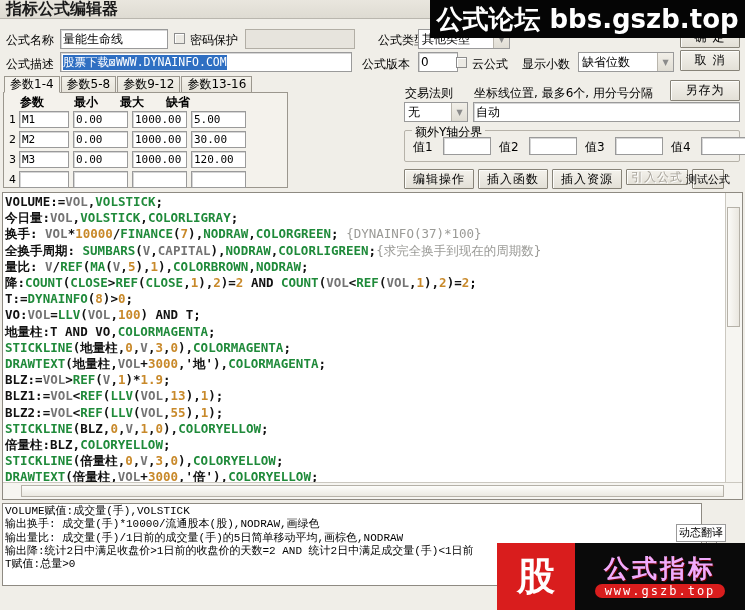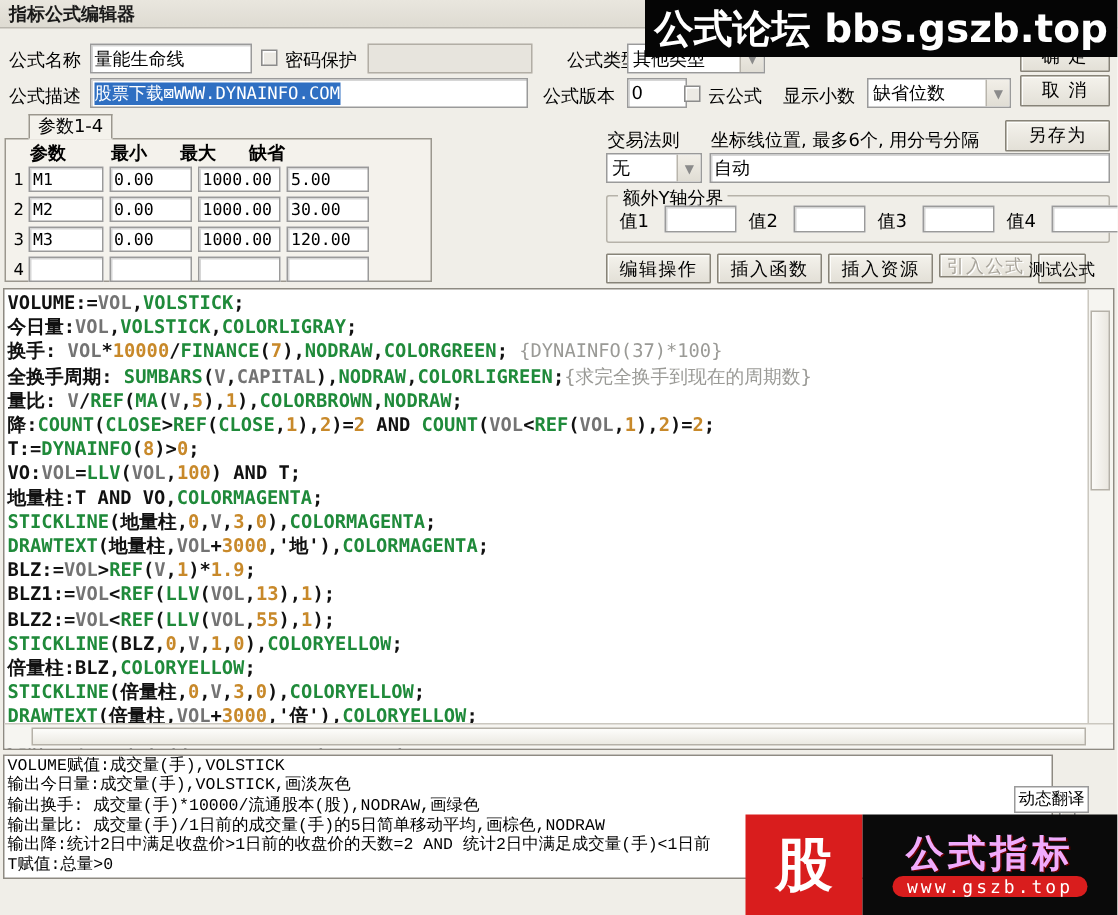--- a/index.html
+++ b/index.html
@@ -6,21 +6,21 @@
   body{
     width:745px;height:610px;overflow:hidden;position:relative;
     background:#f0eee8;
     font-family:"DejaVu Sans","Liberation Sans",sans-serif;
     font-size:12px;color:#000;
   }
   .titlebar{
     height:18px;background:linear-gradient(#e9e6de,#dedbd2);
     border-bottom:1px solid #b9b6ae;
     display:flex;align-items:center;padding-left:6px;
-    font-size:12px;font-weight:bold;color:#1a1a1a;
+    font-size:16px;font-weight:bold;color:#1a1a1a;
   }
   .lbl{font-size:12px;color:#000;white-space:nowrap;line-height:14px;}
   .fld{
     background:#fff;border:1px solid #9a9a9a;
     box-shadow:inset 1px 1px 0 #d6d6d6;
     font-family:"DejaVu Sans Mono","Liberation Mono",monospace;
     font-size:11px;color:#000;
     padding:0 2px;box-sizing:border-box;
     display:flex;align-items:center;overflow:hidden;white-space:nowrap;
   }
@@ -43,21 +43,21 @@
     display:flex;align-items:center;
     font-size:12px;padding-left:3px;overflow:hidden;white-space:nowrap;
   }
   .combo .arrow{
     margin-left:auto;width:15px;height:100%;
     background:linear-gradient(#f2efe8,#e0ddd4);
     border-left:1px solid #b9b5ac;
     display:flex;align-items:center;justify-content:center;
     font-size:8px;color:#8b8b8b;
   }
-  .tabs{position:absolute;left:4px;top:76px;display:flex;align-items:flex-end;height:17px;flex-direction:column;}
+  .tabs{position:absolute;left:4px;top:76px;display:flex;align-items:flex-start;height:17px;}
   .tab{
     border:1px solid #9b978e;border-bottom:none;
     background:linear-gradient(#f3f1ea,#e6e3da);
     padding:1px 5px 1px 5px;font-size:12px;margin-right:1px;
     box-sizing:border-box;height:16px;line-height:13px;
   }
   .tab.sel{background:#f4f2ec;height:17px;position:relative;z-index:3;border-bottom:1px solid #f4f2ec;}
   .panel{
     position:absolute;border:1px solid #9b978e;background:#f0eee8;
     box-sizing:border-box;
@@ -287,21 +287,21 @@
 <div class="code">
   <div class="codeinner" id="codeinner"><div><span class="c-pl">VOLUME</span><span class="c-pl">:=</span><span class="c-fn">VOL</span><span class="c-pl">,</span><span class="c-id">VOLSTICK</span><span class="c-pl">;</span></div><div><span class="c-pl">今日量</span><span class="c-pl">:</span><span class="c-fn">VOL</span><span class="c-pl">,</span><span class="c-id">VOLSTICK</span><span class="c-pl">,</span><span class="c-id">COLORLIGRAY</span><span class="c-pl">;</span></div><div><span class="c-pl">换手: </span><span class="c-fn">VOL</span><span class="c-pl">*</span><span class="c-num">10000</span><span class="c-pl">/</span><span class="c-id">FINANCE</span><span class="c-pl">(</span><span class="c-num">7</span><span class="c-pl">)</span><span class="c-pl">,</span><span class="c-id">NODRAW</span><span class="c-pl">,</span><span class="c-id">COLORGREEN</span><span class="c-pl">; </span><span class="c-cm">{DYNAINFO(37)*100}</span></div><div><span class="c-pl">全换手周期: </span><span class="c-id">SUMBARS</span><span class="c-pl">(</span><span class="c-fn">V</span><span class="c-pl">,</span><span class="c-fn">CAPITAL</span><span class="c-pl">)</span><span class="c-pl">,</span><span class="c-id">NODRAW</span><span class="c-pl">,</span><span class="c-id">COLORLIGREEN</span><span class="c-pl">;</span><span class="c-cm">{求完全换手到现在的周期数}</span></div><div><span class="c-pl">量比: </span><span class="c-fn">V</span><span class="c-pl">/</span><span class="c-id">REF</span><span class="c-pl">(</span><span class="c-id">MA</span><span class="c-pl">(</span><span class="c-fn">V</span><span class="c-pl">,</span><span class="c-num">5</span><span class="c-pl">)</span><span class="c-pl">,</span><span class="c-num">1</span><span class="c-pl">)</span><span class="c-pl">,</span><span class="c-id">COLORBROWN</span><span class="c-pl">,</span><span class="c-id">NODRAW</span><span class="c-pl">;</span></div><div><span class="c-pl">降</span><span class="c-pl">:</span><span class="c-id">COUNT</span><span class="c-pl">(</span><span class="c-id">CLOSE</span><span class="c-pl">&gt;</span><span class="c-id">REF</span><span class="c-pl">(</span><span class="c-id">CLOSE</span><span class="c-pl">,</span><span class="c-num">1</span><span class="c-pl">),</span><span class="c-num">2</span><span class="c-pl">)=</span><span class="c-num">2</span><span class="c-pl"> AND </span><span class="c-id">COUNT</span><span class="c-pl">(</span><span class="c-fn">VOL</span><span class="c-pl">&lt;</span><span class="c-id">REF</span><span class="c-pl">(</span><span class="c-fn">VOL</span><span class="c-pl">,</span><span class="c-num">1</span><span class="c-pl">),</span><span class="c-num">2</span><span class="c-pl">)=</span><span class="c-num">2</span><span class="c-pl">;</span></div><div><span class="c-pl">T:=</span><span class="c-id">DYNAINFO</span><span class="c-pl">(</span><span class="c-num">8</span><span class="c-pl">)&gt;</span><span class="c-num">0</span><span class="c-pl">;</span></div><div><span class="c-pl">VO</span><span class="c-pl">:</span><span class="c-fn">VOL</span><span class="c-pl">=</span><span class="c-id">LLV</span><span class="c-pl">(</span><span class="c-fn">VOL</span><span class="c-pl">,</span><span class="c-num">100</span><span class="c-pl">) AND T;</span></div><div><span class="c-pl">地量柱</span><span class="c-pl">:T AND VO,</span><span class="c-id">COLORMAGENTA</span><span class="c-pl">;</span></div><div><span class="c-id">STICKLINE</span><span class="c-pl">(地量柱,</span><span class="c-num">0</span><span class="c-pl">,</span><span class="c-fn">V</span><span class="c-pl">,</span><span class="c-num">3</span><span class="c-pl">,</span><span class="c-num">0</span><span class="c-pl">),</span><span class="c-id">COLORMAGENTA</span><span class="c-pl">;</span></div><div><span class="c-id">DRAWTEXT</span><span class="c-pl">(地量柱,</span><span class="c-fn">VOL</span><span class="c-pl">+</span><span class="c-num">3000</span><span class="c-pl">,'地'),</span><span class="c-id">COLORMAGENTA</span><span class="c-pl">;</span></div><div><span class="c-pl">BLZ:=</span><span class="c-fn">VOL</span><span class="c-pl">&gt;</span><span class="c-id">REF</span><span class="c-pl">(</span><span class="c-fn">V</span><span class="c-pl">,</span><span class="c-num">1</span><span class="c-pl">)*</span><span class="c-num">1.9</span><span class="c-pl">;</span></div><div><span class="c-pl">BLZ1:=</span><span class="c-fn">VOL</span><span class="c-pl">&lt;</span><span class="c-id">REF</span><span class="c-pl">(</span><span class="c-id">LLV</span><span class="c-pl">(</span><span class="c-fn">VOL</span><span class="c-pl">,</span><span class="c-num">13</span><span class="c-pl">),</span><span class="c-num">1</span><span class="c-pl">);</span></div><div><span class="c-pl">BLZ2:=</span><span class="c-fn">VOL</span><span class="c-pl">&lt;</span><span class="c-id">REF</span><span class="c-pl">(</span><span class="c-id">LLV</span><span class="c-pl">(</span><span class="c-fn">VOL</span><span class="c-pl">,</span><span class="c-num">55</span><span class="c-pl">),</span><span class="c-num">1</span><span class="c-pl">);</span></div><div><span class="c-id">STICKLINE</span><span class="c-pl">(BLZ,</span><span class="c-num">0</span><span class="c-pl">,</span><span class="c-fn">V</span><span class="c-pl">,</span><span class="c-num">1</span><span class="c-pl">,</span><span class="c-num">0</span><span class="c-pl">),</span><span class="c-id">COLORYELLOW</span><span class="c-pl">;</span></div><div><span class="c-pl">倍量柱</span><span class="c-pl">:BLZ,</span><span class="c-id">COLORYELLOW</span><span class="c-pl">;</span></div><div><span class="c-id">STICKLINE</span><span class="c-pl">(倍量柱,</span><span class="c-num">0</span><span class="c-pl">,</span><span class="c-fn">V</span><span class="c-pl">,</span><span class="c-num">3</span><span class="c-pl">,</span><span class="c-num">0</span><span class="c-pl">),</span><span class="c-id">COLORYELLOW</span><span class="c-pl">;</span></div><div><span class="c-id">DRAWTEXT</span><span class="c-pl">(倍量柱,</span><span class="c-fn">VOL</span><span class="c-pl">+</span><span class="c-num">3000</span><span class="c-pl">,'倍'),</span><span class="c-id">COLORYELLOW</span><span class="c-pl">;</span></div><div><span class="c-pl">几倍: </span><span class="c-fn">V</span><span class="c-pl">/</span><span class="c-id">REF</span><span class="c-pl">(</span><span class="c-fn">V</span><span class="c-pl">,</span><span class="c-num">1</span><span class="c-pl">),</span><span class="c-id">COLORYELLOW</span><span class="c-pl">,</span><span class="c-id">NODRAW</span><span class="c-pl">;</span></div></div>
   <div class="vsb">
     <div class="vthumb"></div>
   </div>
   <div class="hsb">
     <div class="hthumb"></div>
   </div>
 </div>
 
-<div class="trans" id="transbox"><div>VOLUME赋值:成交量(手),VOLSTICK</div><div>输出今日量:成交量(手),VOLSTICK,画淡灰色</div><div>输出换手: 成交量(手)*10000/流通股本(股),NODRAW,画绿色</div><div>输出量比: 成交量(手)/1日前的成交量(手)的5日简单移动平均,画棕色,NODRAW</div><div>输出降:统计2日中满足收盘价&gt;1日前的收盘价的天数=2 AND 统计2日中满足成交量(手)&lt;1日前</div><div>T赋值:总量&gt;0</div></div>
+<div class="trans" id="transbox"><div>VOLUME赋值:成交量(手),VOLSTICK</div><div>输出换手: 成交量(手)*10000/流通股本(股),NODRAW,画绿色</div><div>输出量比: 成交量(手)/1日前的成交量(手)的5日简单移动平均,画棕色,NODRAW</div><div>输出降:统计2日中满足收盘价&gt;1日前的收盘价的天数=2 AND 统计2日中满足成交量(手)&lt;1日前</div><div>T赋值:总量&gt;0</div></div>
 <div class="cb" style="position:absolute;left:706px;top:539px;"></div>
 <div class="lbl" style="position:absolute;left:676px;top:524px;background:#fff;border:1px solid #9a9a9a;padding:1px 2px;font-size:11px;">动态翻译</div>
 
 <div class="banner">
   <span>公式论坛 bbs.gszb.top</span>
 </div>
 
 <div class="wm">
   <div class="wm-l">股</div>
   <div class="wm-r">

